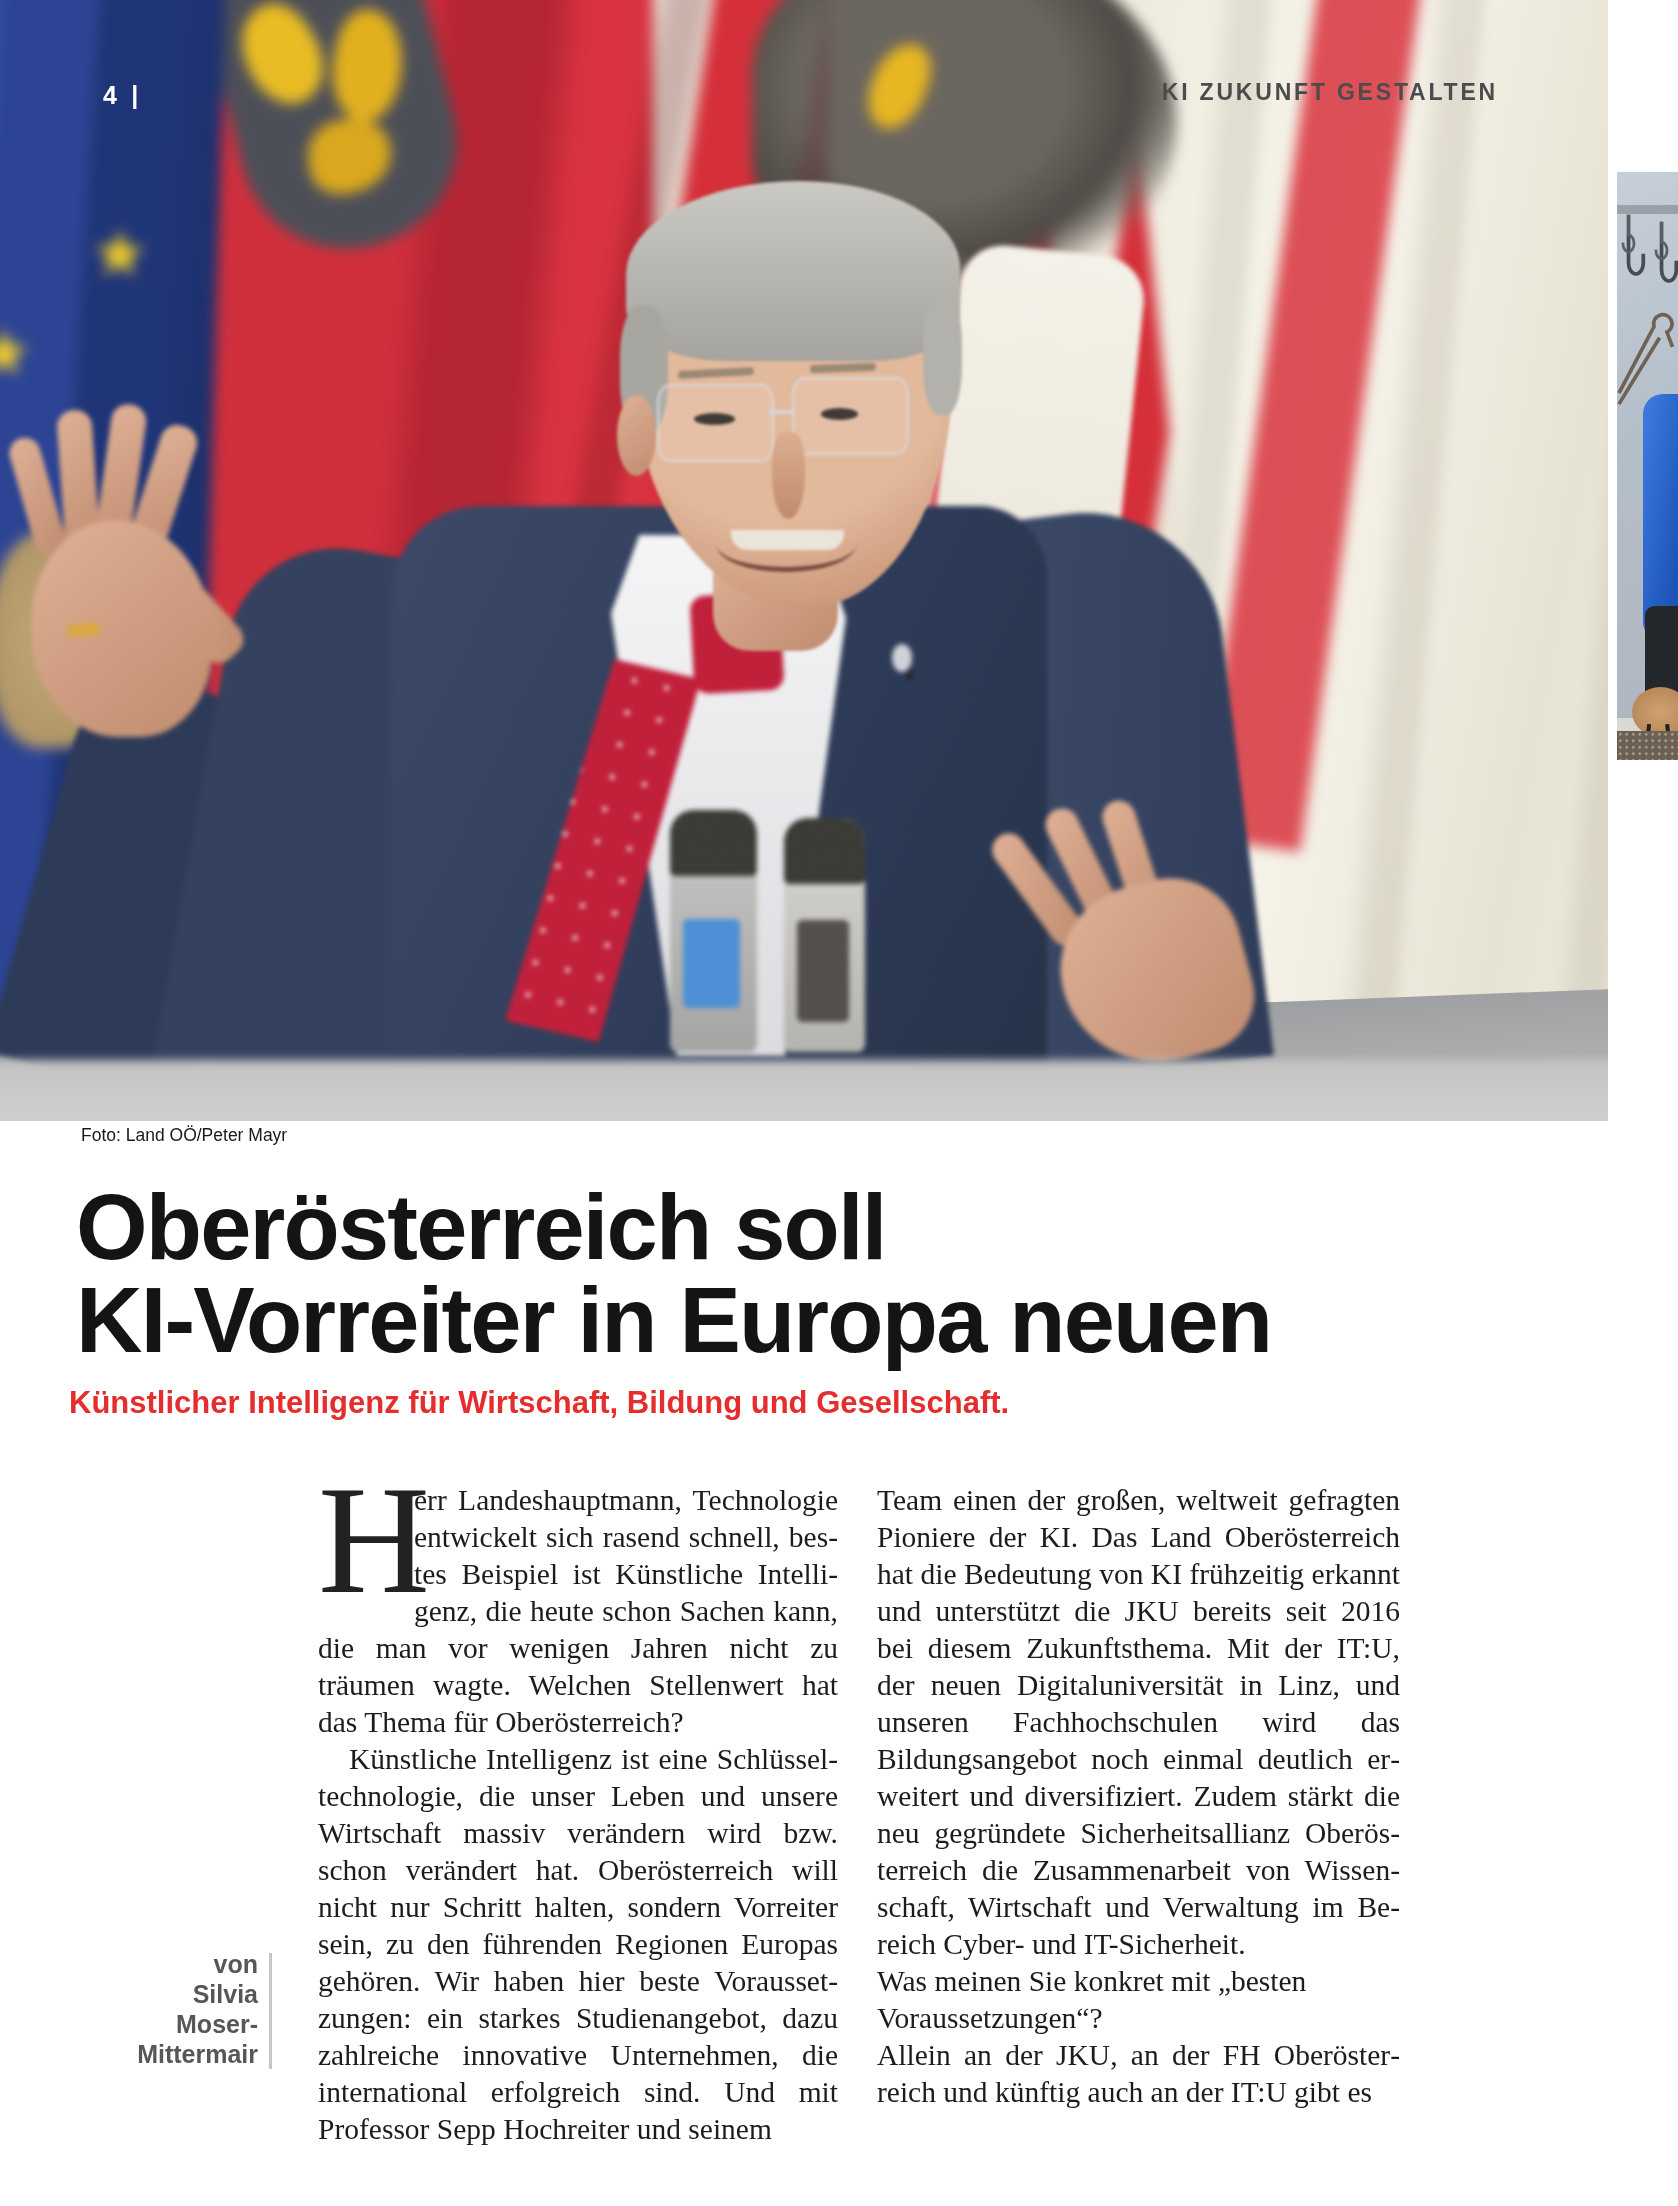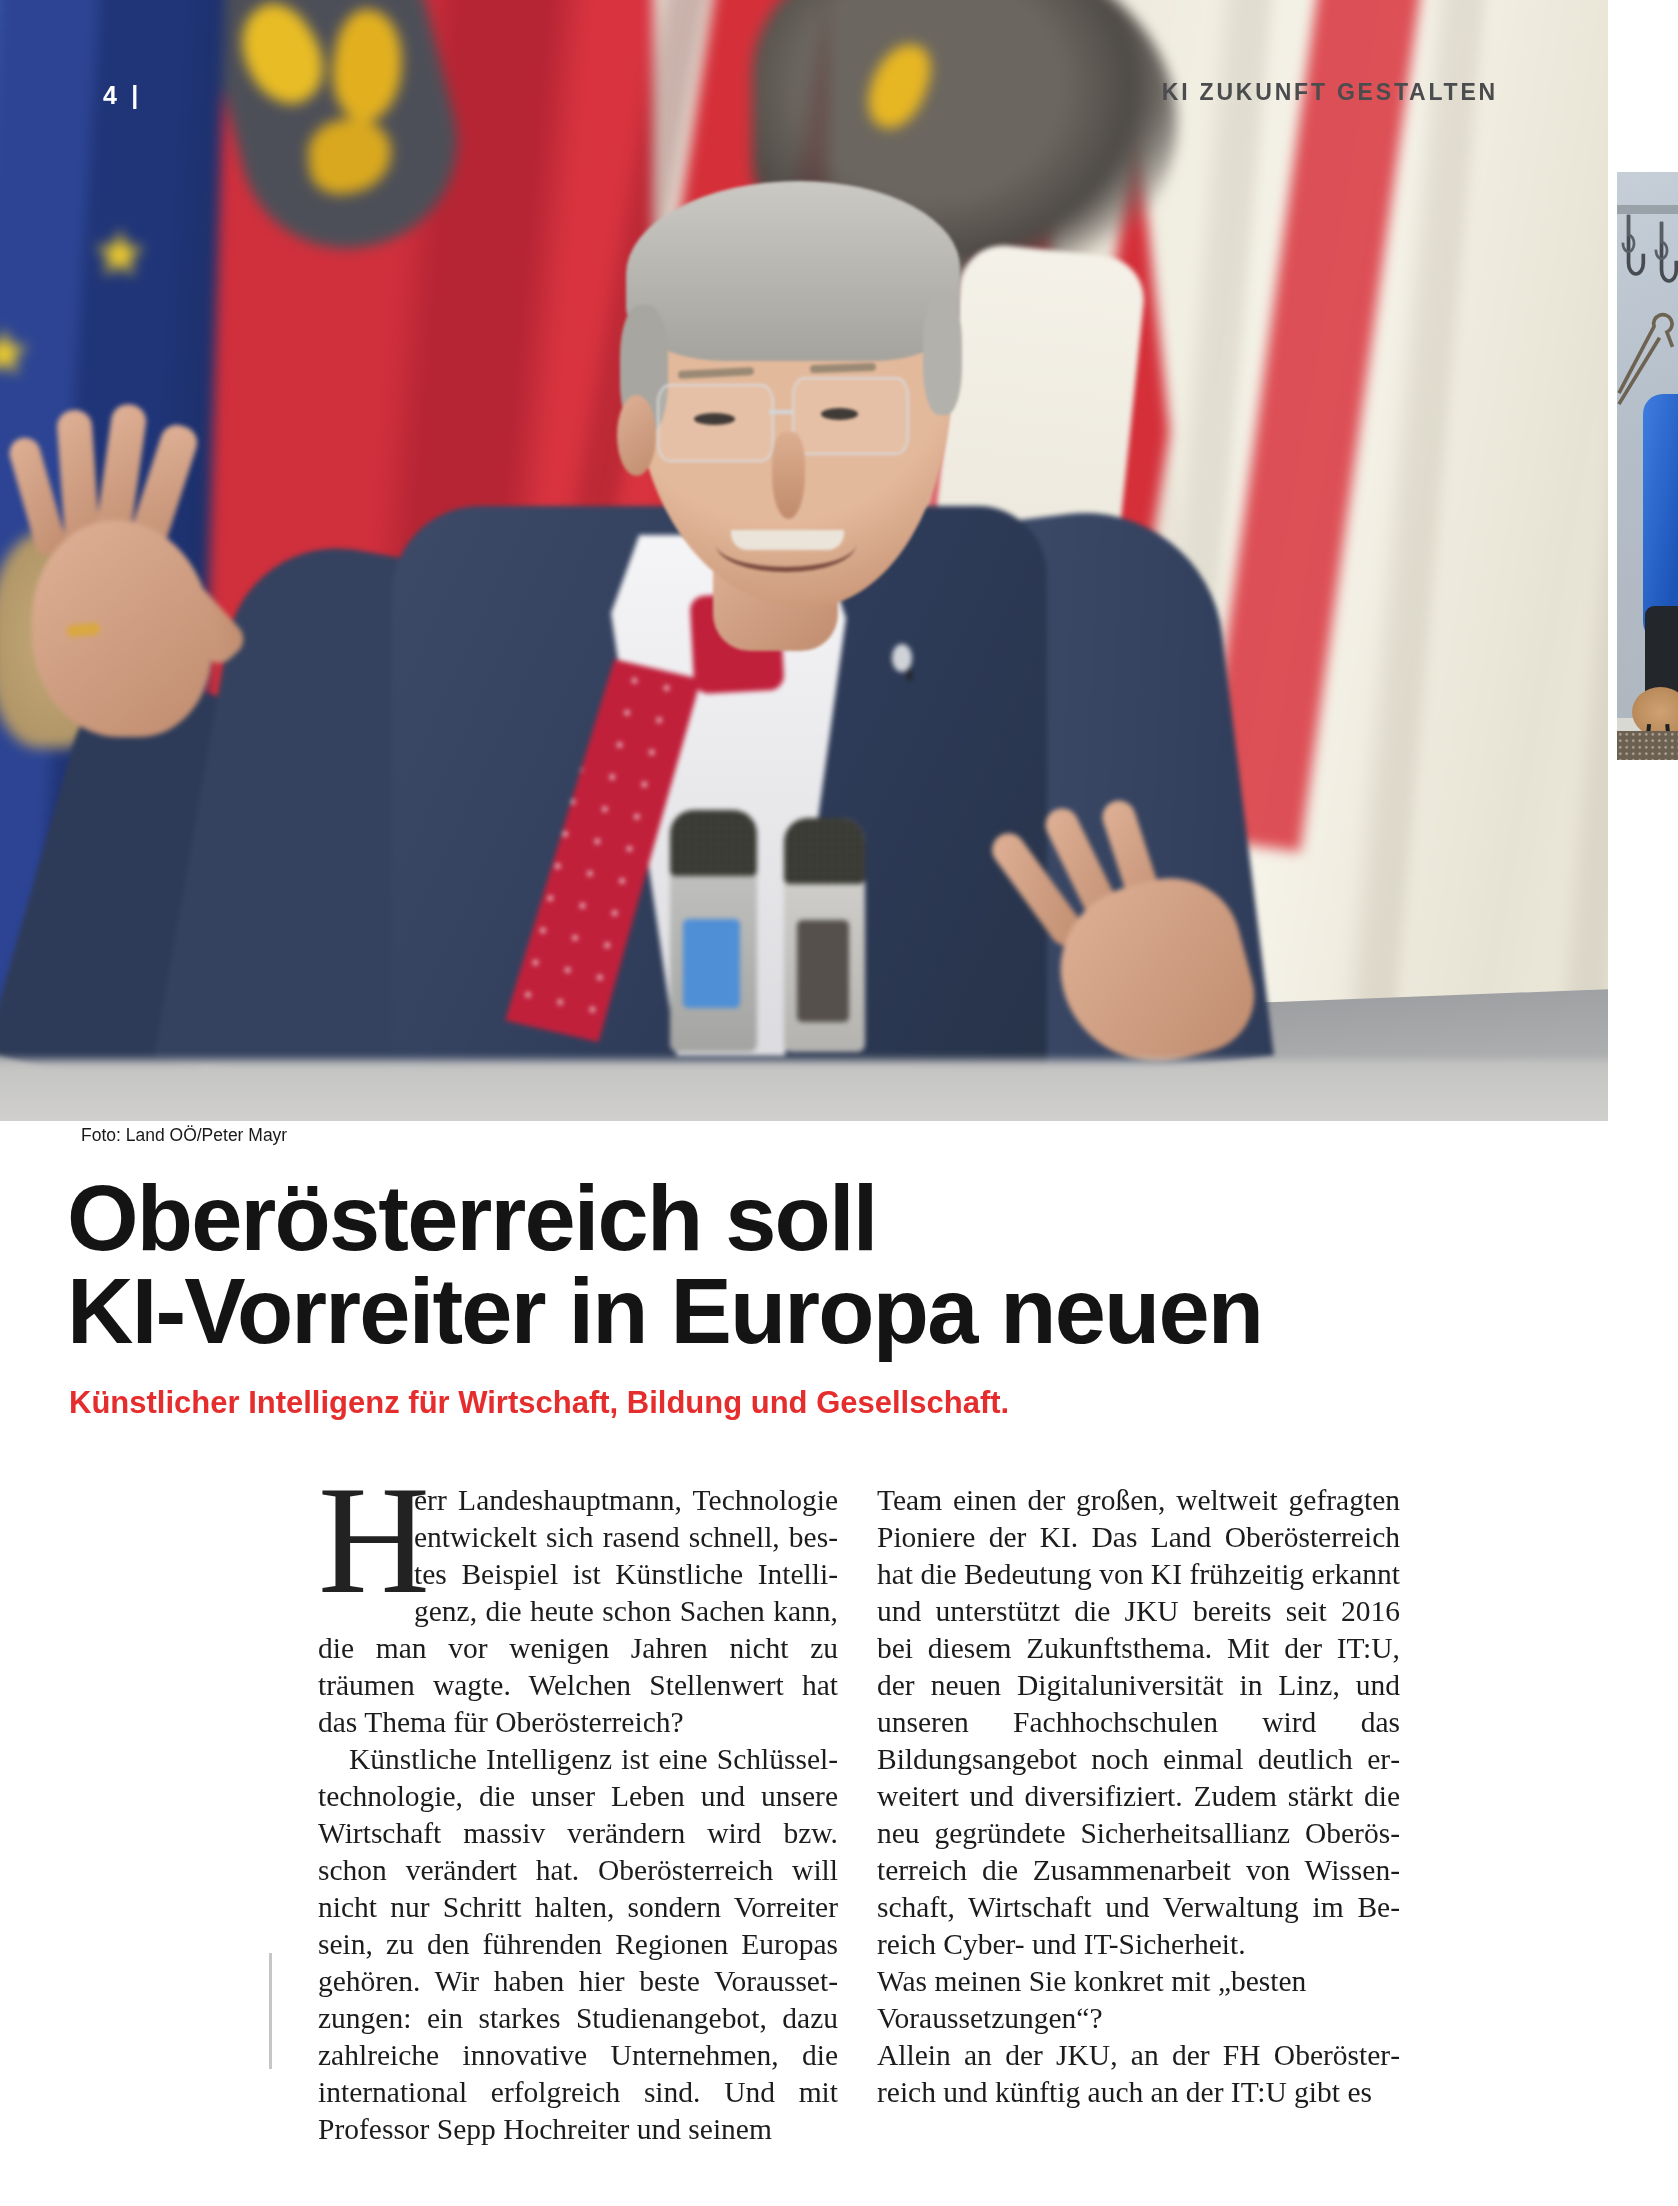--- a/index.html
+++ b/index.html
@@ -239,29 +239,35 @@
     <div class="chair-back"></div>
     <div class="baseboard"></div>
     <div class="seat"></div>
     <div class="leg" style="left:28px;transform:rotate(6deg);"></div>
     <div class="leg" style="left:50px;transform:rotate(-5deg);"></div>
     <div class="carpet"></div>
   </div>
 
   <div class="credit">Foto: Land OÖ/Peter Mayr</div>
 
-  <h1 class="headline" style="margin:0;">
+  <h1 class="headline" style="margin:9px;">
     <div>Oberösterreich soll</div>
     <div>KI-Vorreiter in Europa neuen</div>
   </h1>
 
   <div class="deck">
     <div>Künstlicher Intelligenz für Wirtschaft, Bildung und Gesellschaft.</div>
   </div>
 
+  <div class="byline">
+    <div>von</div>
+    <div>Silvia</div>
+    <div>Moser-</div>
+    <div>Mittermair</div>
+  </div>
   <div class="byline-rule"></div>
 
   <div class="bodycol col-left">
     <p><span class="dropcap">H</span><span>err Landeshauptmann, Technologie entwickelt sich rasend schnell, bes­tes Beispiel ist Künstliche Intelli­genz, die heute schon Sachen kann, die man vor wenigen Jahren nicht zu träumen wagte. Welchen Stellenwert hat das Thema für Oberösterreich?</span></p>
     <p class="para2">Künstliche Intelligenz ist eine Schlüssel­technologie, die unser Leben und unsere Wirtschaft massiv verändern wird bzw. schon verändert hat. Oberösterreich will nicht nur Schritt halten, sondern Vorreiter sein, zu den führenden Regionen Europas gehören. Wir haben hier beste Vorausset­zungen: ein starkes Studienangebot, dazu zahlreiche innovative Unternehmen, die international erfolgreich sind. Und mit Professor Sepp Hochreiter und seinem</p>
   </div>
 
   <div class="bodycol col-right">
     <p>Team einen der großen, weltweit gefragten Pioniere der KI. Das Land Oberösterreich hat die Bedeutung von KI frühzeitig er­kannt und unterstützt die JKU bereits seit 2016 bei diesem Zukunftsthema. Mit der IT:U, der neuen Digitaluniversität in Linz, und unseren Fachhochschulen wird das Bildungsangebot noch einmal deutlich er­weitert und diversifiziert. Zudem stärkt die neu gegründete Sicherheitsallianz Oberös­terreich die Zusammenarbeit von Wissen­schaft, Wirtschaft und Verwaltung im Be­reich Cyber- und IT-Sicherheit.</p>
     <p class="q-head">Was meinen Sie konkret mit „besten Voraussetzungen“?</p>

